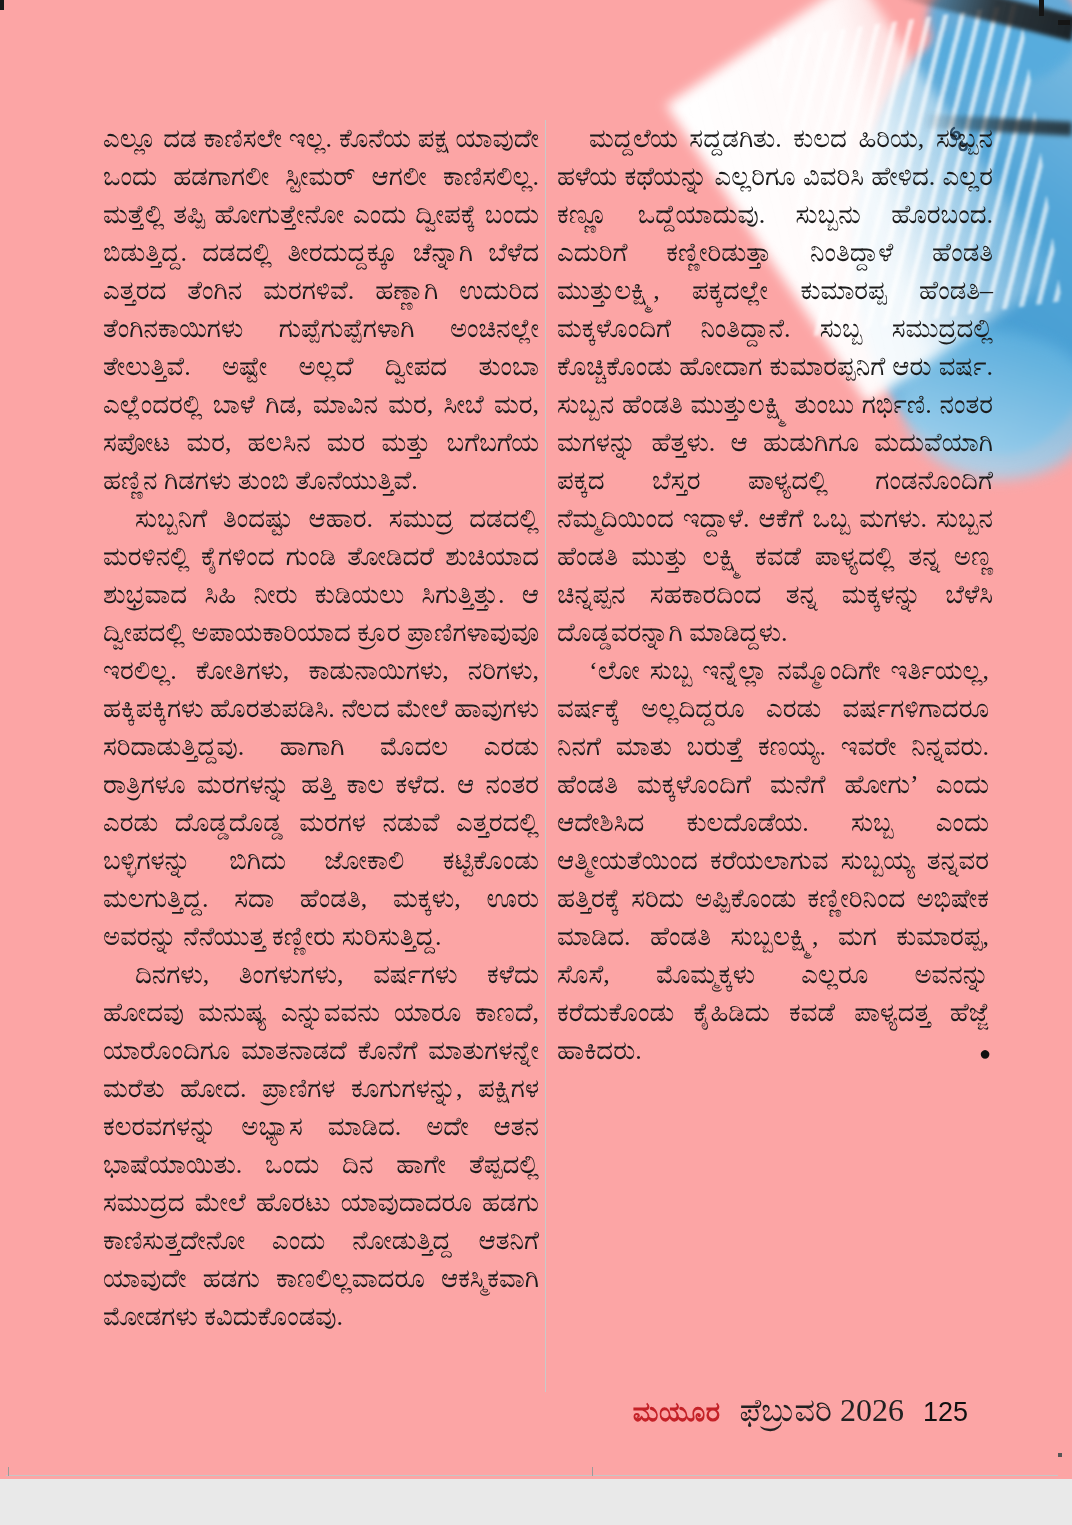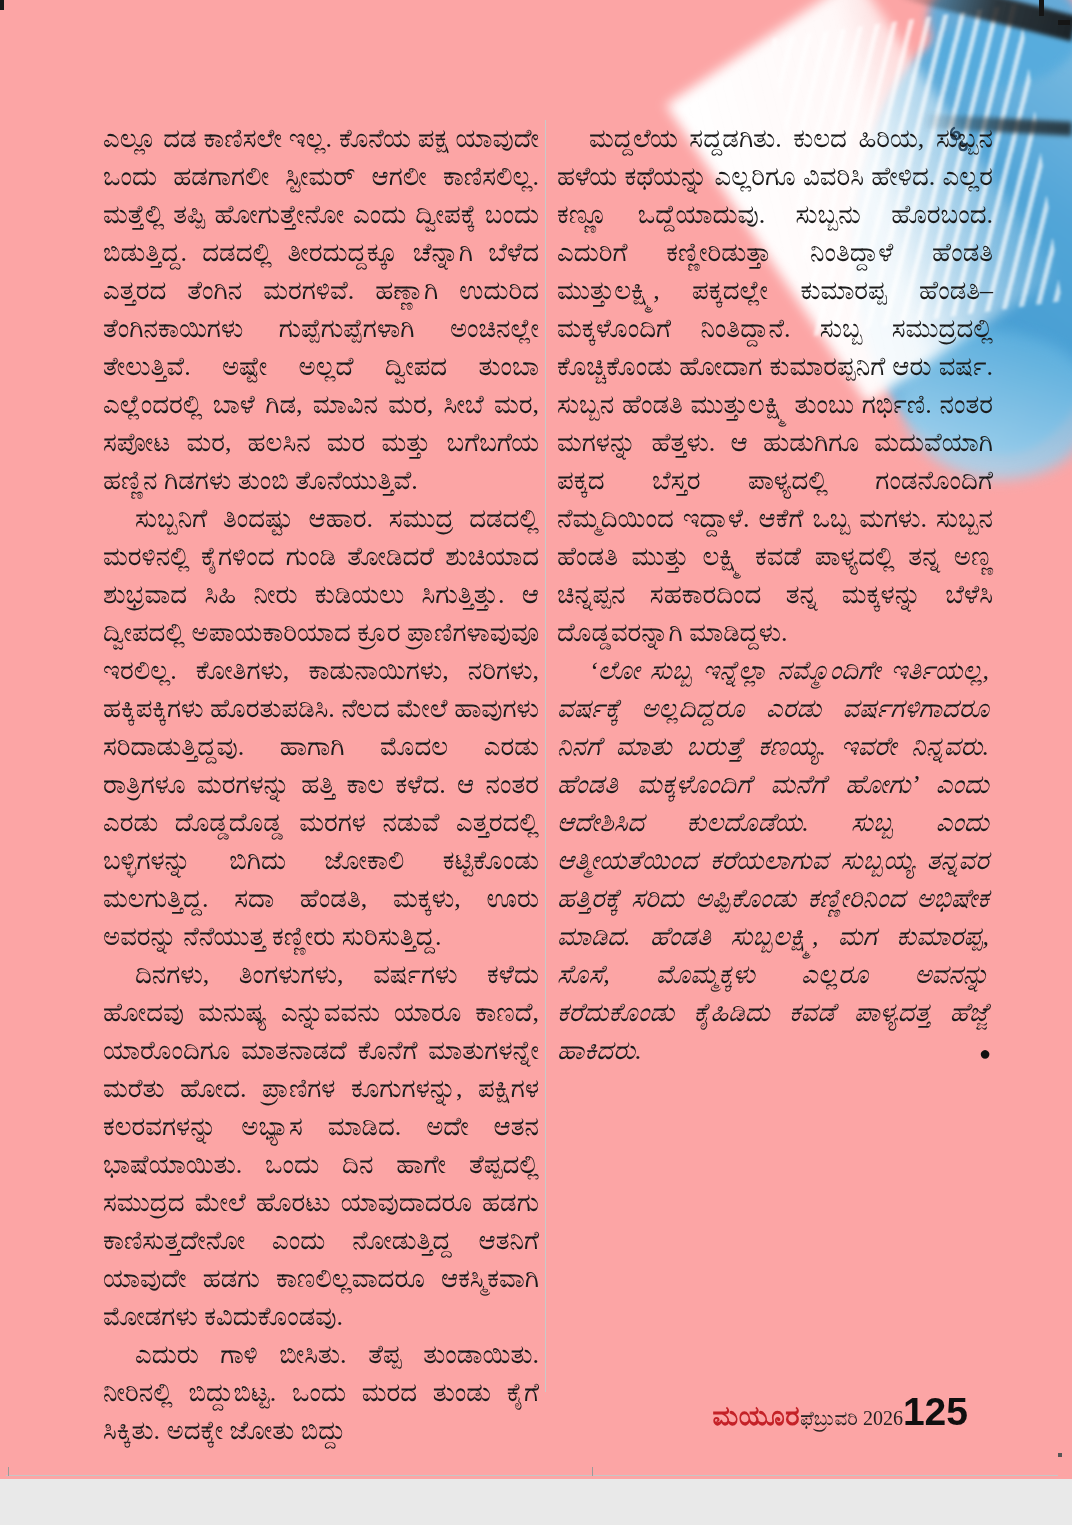--- a/index.html
+++ b/index.html
@@ -26,41 +26,41 @@
   }
   .col-left{margin-right:6px;}
   .col-right{margin-left:11px;}
   .col-divider{
     width:1px;height:1272px;
     background:#c9c9c9;
     flex:0 0 1px;
   }
   .col p{margin:0;}
   .col p.indent{text-indent:32px;}
-  .para-last{position:relative;padding-right:4px;font-style:italic;}
+  .para-last{position:relative;padding-right:4px;}
   .end-bullet{
     position:absolute;right:2px;bottom:7px;
     font-size:20px;line-height:1;color:#111;
   }
 
   
   .footer{
     position:absolute;top:1392px;right:104px;
-    display:flex;align-items:baseline;gap:0;
+    display:flex;align-items:baseline;gap:19px;
     white-space:nowrap;
     text-align:center;
   }
   .footer-magazine{
     color:#c42127;font-weight:bold;font-size:27px;
     letter-spacing:.5px;
   }
-  .footer-issue{font-size:20px;color:#222;}
+  .footer-issue{font-size:32px;color:#222;}
   .footer-page{
     font-family:"Liberation Sans","DejaVu Sans",sans-serif;
-    font-size:39px;font-weight:bold;color:#101010;line-height:1;
+    font-size:27px;font-weight:normal;color:#101010;line-height:1;
   }
 
   
   .decoration{position:absolute;top:0;right:0;width:300px;height:520px;pointer-events:none;}
   .wc{position:absolute;}
   .wc-blue-main{
     right:-45px;top:20px;width:265px;height:430px;
     background:linear-gradient(205deg,#7cc0e7 0%,#48a5da 40%,#3f9ed6 65%,#8cc8ea 100%);
     border-radius:46% 8% 34% 58%;
     transform:rotate(9deg);
@@ -143,21 +143,20 @@
   <svg class="doodle" viewBox="0 0 26 30">
     <path d="M6 4 C2 6, 2 14, 7 15 C12 16, 13 9, 9 8 C5 7, 4 12, 8 12" fill="none" stroke="#2c4a63" stroke-width="2.4" stroke-linecap="round"></path>
     <path d="M14 18 C10 20, 11 27, 16 26 C20 25, 19 19, 15 20" fill="none" stroke="#2c4a63" stroke-width="2.4" stroke-linecap="round"></path>
   </svg>
 
   <div class="columns">
     <div class="col col-left">
       <p>ಎಲ್ಲೂ ದಡ ಕಾಣಿಸಲೇ ಇಲ್ಲ. ಕೊನೆಯ ಪಕ್ಷ ಯಾವುದೇ ಒಂದು ಹಡಗಾಗಲೀ ಸ್ಟೀಮರ್ ಆಗಲೀ ಕಾಣಿಸಲಿಲ್ಲ. ಮತ್ತೆಲ್ಲಿ ತಪ್ಪಿ ಹೋಗುತ್ತೇನೋ ಎಂದು ದ್ವೀಪಕ್ಕೆ ಬಂದು ಬಿಡುತ್ತಿದ್ದ. ದಡದಲ್ಲಿ ತೀರದುದ್ದಕ್ಕೂ ಚೆನ್ನಾಗಿ ಬೆಳೆದ ಎತ್ತರದ ತೆಂಗಿನ ಮರಗಳಿವೆ. ಹಣ್ಣಾಗಿ ಉದುರಿದ ತೆಂಗಿನಕಾಯಿಗಳು ಗುಪ್ಪೆಗುಪ್ಪೆಗಳಾಗಿ ಅಂಚಿನಲ್ಲೇ ತೇಲುತ್ತಿವೆ. ಅಷ್ಟೇ ಅಲ್ಲದೆ ದ್ವೀಪದ ತುಂಬಾ ಎಲ್ಲೆಂದರಲ್ಲಿ ಬಾಳೆ ಗಿಡ, ಮಾವಿನ ಮರ, ಸೀಬೆ ಮರ, ಸಪೋಟ ಮರ, ಹಲಸಿನ ಮರ ಮತ್ತು ಬಗೆಬಗೆಯ ಹಣ್ಣಿನ ಗಿಡಗಳು ತುಂಬಿ ತೊನೆಯುತ್ತಿವೆ.</p>
       <p class="indent">ಸುಬ್ಬನಿಗೆ ತಿಂದಷ್ಟು ಆಹಾರ. ಸಮುದ್ರ ದಡದಲ್ಲಿ ಮರಳಿನಲ್ಲಿ ಕೈಗಳಿಂದ ಗುಂಡಿ ತೋಡಿದರೆ ಶುಚಿಯಾದ ಶುಭ್ರವಾದ ಸಿಹಿ ನೀರು ಕುಡಿಯಲು ಸಿಗುತ್ತಿತ್ತು. ಆ ದ್ವೀಪದಲ್ಲಿ ಅಪಾಯಕಾರಿಯಾದ ಕ್ರೂರ ಪ್ರಾಣಿಗಳಾವುವೂ ಇರಲಿಲ್ಲ. ಕೋತಿಗಳು, ಕಾಡುನಾಯಿಗಳು, ನರಿಗಳು, ಹಕ್ಕಿಪಕ್ಕಿಗಳು ಹೊರತುಪಡಿಸಿ. ನೆಲದ ಮೇಲೆ ಹಾವುಗಳು ಸರಿದಾಡುತ್ತಿದ್ದವು. ಹಾಗಾಗಿ ಮೊದಲ ಎರಡು ರಾತ್ರಿಗಳೂ ಮರಗಳನ್ನು ಹತ್ತಿ ಕಾಲ ಕಳೆದ. ಆ ನಂತರ ಎರಡು ದೊಡ್ಡದೊಡ್ಡ ಮರಗಳ ನಡುವೆ ಎತ್ತರದಲ್ಲಿ ಬಳ್ಳಿಗಳನ್ನು ಬಿಗಿದು ಜೋಕಾಲಿ ಕಟ್ಟಿಕೊಂಡು ಮಲಗುತ್ತಿದ್ದ. ಸದಾ ಹೆಂಡತಿ, ಮಕ್ಕಳು, ಊರು ಅವರನ್ನು ನೆನೆಯುತ್ತ ಕಣ್ಣೀರು ಸುರಿಸುತ್ತಿದ್ದ.</p>
       <p class="indent">ದಿನಗಳು, ತಿಂಗಳುಗಳು, ವರ್ಷಗಳು ಕಳೆದು ಹೋದವು ಮನುಷ್ಯ ಎನ್ನುವವನು ಯಾರೂ ಕಾಣದೆ, ಯಾರೊಂದಿಗೂ ಮಾತನಾಡದೆ ಕೊನೆಗೆ ಮಾತುಗಳನ್ನೇ ಮರೆತು ಹೋದ. ಪ್ರಾಣಿಗಳ ಕೂಗುಗಳನ್ನು, ಪಕ್ಷಿಗಳ ಕಲರವಗಳನ್ನು ಅಭ್ಯಾಸ ಮಾಡಿದ. ಅದೇ ಆತನ ಭಾಷೆಯಾಯಿತು. ಒಂದು ದಿನ ಹಾಗೇ ತೆಪ್ಪದಲ್ಲಿ ಸಮುದ್ರದ ಮೇಲೆ ಹೊರಟು ಯಾವುದಾದರೂ ಹಡಗು ಕಾಣಿಸುತ್ತದೇನೋ ಎಂದು ನೋಡುತ್ತಿದ್ದ ಆತನಿಗೆ ಯಾವುದೇ ಹಡಗು ಕಾಣಲಿಲ್ಲವಾದರೂ ಆಕಸ್ಮಿಕವಾಗಿ ಮೋಡಗಳು ಕವಿದುಕೊಂಡವು.</p>
-      <p class="indent">ಎದುರು ಗಾಳಿ ಬೀಸಿತು. ತೆಪ್ಪ ತುಂಡಾಯಿತು. ನೀರಿನಲ್ಲಿ ಬಿದ್ದುಬಿಟ್ಟ. ಒಂದು ಮರದ ತುಂಡು ಕೈಗೆ ಸಿಕ್ಕಿತು. ಅದಕ್ಕೇ ಜೋತು ಬಿದ್ದು</p>
     </div>
 
     <div class="col-divider"></div>
 
     <div class="col col-right">
       <p class="indent">ಮದ್ದಲೆಯ ಸದ್ದಡಗಿತು. ಕುಲದ ಹಿರಿಯ, ಸುಬ್ಬನ ಹಳೆಯ ಕಥೆಯನ್ನು ಎಲ್ಲರಿಗೂ ವಿವರಿಸಿ ಹೇಳಿದ. ಎಲ್ಲರ ಕಣ್ಣೂ ಒದ್ದೆಯಾದುವು. ಸುಬ್ಬನು ಹೊರಬಂದ. ಎದುರಿಗೆ ಕಣ್ಣೀರಿಡುತ್ತಾ ನಿಂತಿದ್ದಾಳೆ ಹೆಂಡತಿ ಮುತ್ತುಲಕ್ಷ್ಮಿ, ಪಕ್ಕದಲ್ಲೇ ಕುಮಾರಪ್ಪ ಹೆಂಡತಿ– ಮಕ್ಕಳೊಂದಿಗೆ ನಿಂತಿದ್ದಾನೆ. ಸುಬ್ಬ ಸಮುದ್ರದಲ್ಲಿ ಕೊಚ್ಚಿಕೊಂಡು ಹೋದಾಗ ಕುಮಾರಪ್ಪನಿಗೆ ಆರು ವರ್ಷ. ಸುಬ್ಬನ ಹೆಂಡತಿ ಮುತ್ತುಲಕ್ಷ್ಮಿ ತುಂಬು ಗರ್ಭಿಣಿ. ನಂತರ ಮಗಳನ್ನು ಹೆತ್ತಳು. ಆ ಹುಡುಗಿಗೂ ಮದುವೆಯಾಗಿ ಪಕ್ಕದ ಬೆಸ್ತರ ಪಾಳ್ಯದಲ್ಲಿ ಗಂಡನೊಂದಿಗೆ ನೆಮ್ಮದಿಯಿಂದ ಇದ್ದಾಳೆ. ಆಕೆಗೆ ಒಬ್ಬ ಮಗಳು. ಸುಬ್ಬನ ಹೆಂಡತಿ ಮುತ್ತು ಲಕ್ಷ್ಮಿ ಕವಡೆ ಪಾಳ್ಯದಲ್ಲಿ ತನ್ನ ಅಣ್ಣ ಚಿನ್ನಪ್ಪನ ಸಹಕಾರದಿಂದ ತನ್ನ ಮಕ್ಕಳನ್ನು ಬೆಳೆಸಿ ದೊಡ್ಡವರನ್ನಾಗಿ ಮಾಡಿದ್ದಳು.</p>
       <p class="indent para-last">
         <span>‘ಲೋ ಸುಬ್ಬ ಇನ್ನೆಲ್ಲಾ ನಮ್ಮೊಂದಿಗೇ ಇರ್ತಿಯಲ್ಲ, ವರ್ಷಕ್ಕೆ ಅಲ್ಲದಿದ್ದರೂ ಎರಡು ವರ್ಷಗಳಿಗಾದರೂ ನಿನಗೆ ಮಾತು ಬರುತ್ತೆ ಕಣಯ್ಯ. ಇವರೇ ನಿನ್ನವರು. ಹೆಂಡತಿ ಮಕ್ಕಳೊಂದಿಗೆ ಮನೆಗೆ ಹೋಗು’ ಎಂದು ಆದೇಶಿಸಿದ ಕುಲದೊಡೆಯ. ಸುಬ್ಬ ಎಂದು ಆತ್ಮೀಯತೆಯಿಂದ ಕರೆಯಲಾಗುವ ಸುಬ್ಬಯ್ಯ ತನ್ನವರ ಹತ್ತಿರಕ್ಕೆ ಸರಿದು ಅಪ್ಪಿಕೊಂಡು ಕಣ್ಣೀರಿನಿಂದ ಅಭಿಷೇಕ ಮಾಡಿದ. ಹೆಂಡತಿ ಸುಬ್ಬಲಕ್ಷ್ಮಿ, ಮಗ ಕುಮಾರಪ್ಪ, ಸೊಸೆ, ಮೊಮ್ಮಕ್ಕಳು ಎಲ್ಲರೂ ಅವನನ್ನು ಕರೆದುಕೊಂಡು ಕೈಹಿಡಿದು ಕವಡೆ ಪಾಳ್ಯದತ್ತ ಹೆಜ್ಜೆ ಹಾಕಿದರು.</span>
         <span class="end-bullet">●</span>
       </p>

